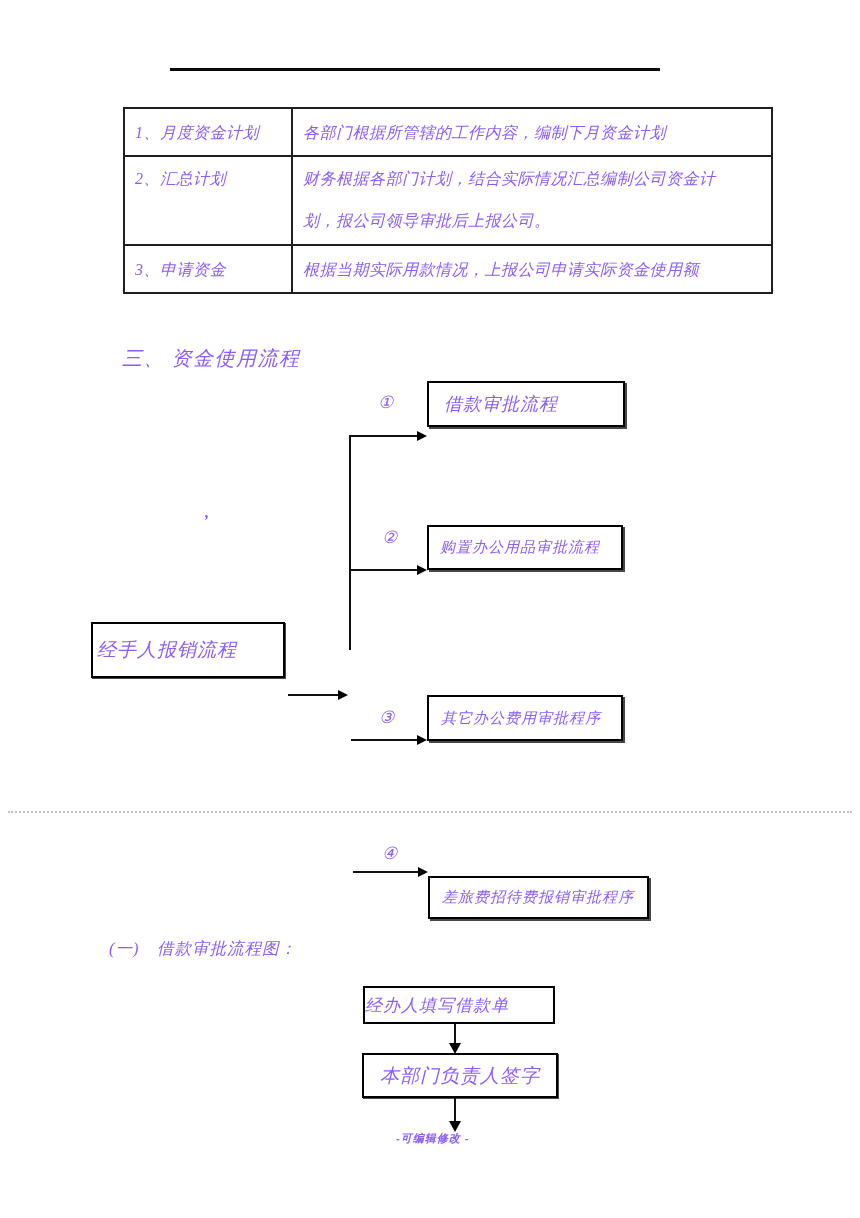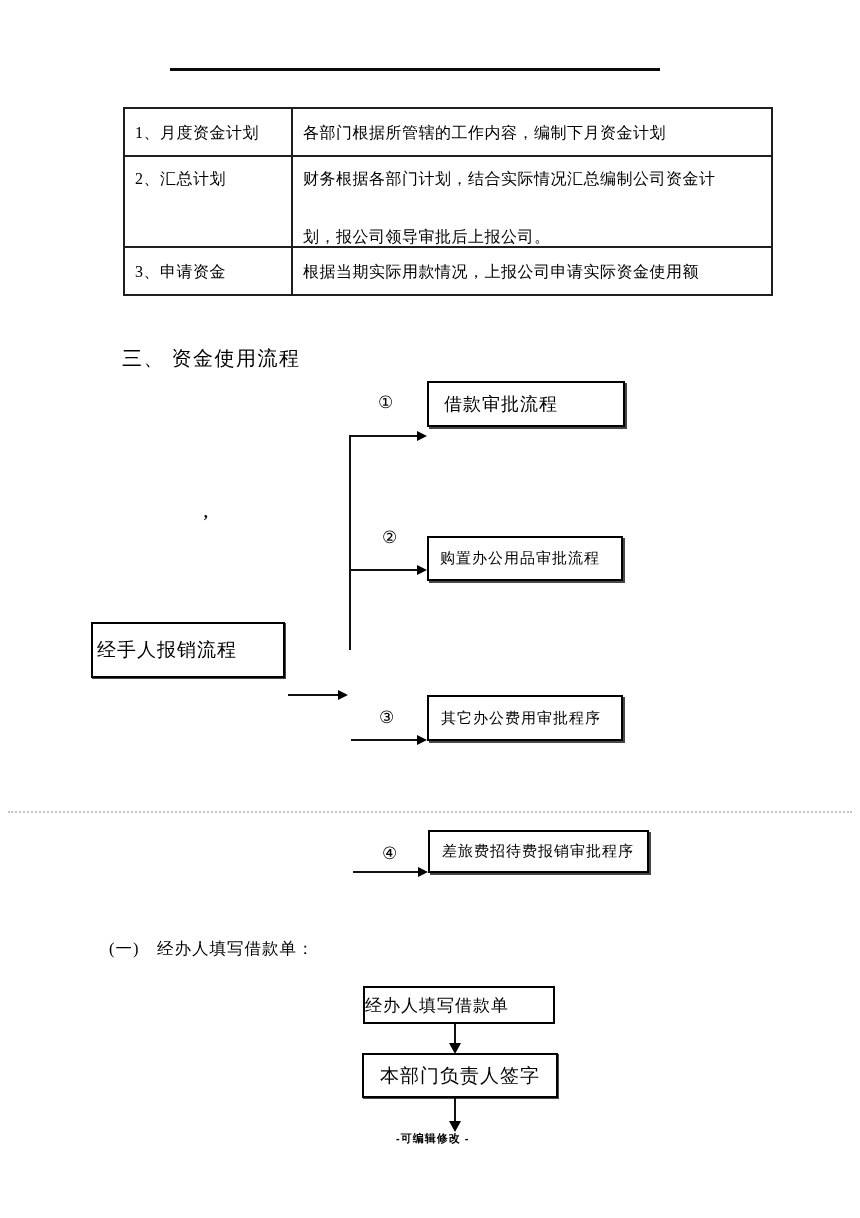--- a/index.html
+++ b/index.html
@@ -1,62 +1,63 @@
 <!DOCTYPE html>
 <html><head>
 <meta charset="utf-8">
 <style>
   html,body{margin:0;padding:0;background:#ffffff;}
   #page{
     position:relative;
     width:860px;height:1218px;
     background:#ffffff;
     font-family:"Liberation Serif","DejaVu Serif",serif;
-    color:#000000;
+    color:#8b5cf6;
     overflow:hidden;
+    font-style:italic;
   }
   .abs{position:absolute;}
 
   
   .top-rule{left:170px;top:68px;width:490px;height:3px;background:#0a0a0a;}
 
   
   .plan-table{left:123px;top:107px;border-collapse:collapse;table-layout:fixed;}
   .plan-table td{
     border:2px solid #1f1f1f;
     font-size:16px;line-height:19px;
     padding:0 8px 0 10px;
     vertical-align:middle;
     letter-spacing:0.5px;
   }
   .plan-table .c1{width:148px;}
   .plan-table .c2{width:460px;}
   .row-a{height:48px;}
   .row-b{height:89px;}
   .row-b td{vertical-align:top;padding-top:12px;}
-  .row-b .l2{margin-top:39px;}
+  .row-b .l2{margin-top:23px;}
   .row-c{height:48px;}
 
   
   .sec-heading{left:122px;top:345px;font-size:20px;letter-spacing:1.5px;}
   .sub-heading{left:109px;top:938px;font-size:16.5px;letter-spacing:1px;}
 
   
   .fbox{
     border:2px solid #000;
     background:#fff;
     box-shadow:2px 2px 0 #474747;
     box-sizing:border-box;
     display:flex;align-items:center;
     letter-spacing:1px;
   }
   .b1{left:427px;top:381px;width:198px;height:46px;font-size:18px;padding-left:15px;}
-  .b2{left:427px;top:525px;width:196px;height:45px;font-size:15px;padding-left:11px;margin-top:11px;}
+  .b2{left:427px;top:525px;width:196px;height:45px;font-size:15px;padding-left:11px;}
   .b3{left:427px;top:695px;width:196px;height:46px;font-size:15px;padding-left:12px;}
-  .b4{left:428px;top:830px;width:221px;height:43px;font-size:15px;padding-left:12px;align-items:center;}
+  .b4{left:428px;top:876px;width:221px;height:43px;font-size:15px;padding-left:12px;align-items:center;}
   .src{left:91px;top:622px;width:194px;height:56px;font-size:19px;padding-left:4px;box-shadow:1px 1px 0 #474747;}
   .stepA{left:363px;top:986px;width:192px;height:38px;font-size:17px;justify-content:flex-start;padding-left:0;box-shadow:none;border-width:2px;}
   .stepB{left:362px;top:1053px;width:196px;height:45px;font-size:19px;justify-content:center;padding-left:0;box-shadow:1px 1px 0 #474747;}
 
   .circ{font-size:17px;line-height:17px;}
   .n1{left:378px;top:394px;}
   .n2{left:382px;top:529px;}
   .n3{left:379px;top:709px;}
   .n4{left:382px;top:845px;}
 
@@ -164,21 +165,21 @@
     <div class="abs ah-right ar4"></div>
     <div class="abs circ n4">④</div>
     <div class="abs fbox b4">
       <span>差旅费招待费报销审批程序</span>
     </div>
 
   </div>
 
   <div class="abs dotted-divider"></div>
 
-  <div class="abs sub-heading">(一)　经办人填写借款单：</div>
+  <div class="abs sub-heading">(一)　借款审批流程图：</div>
 
   <div>
     <div class="abs fbox stepA">
       <span>经办人填写借款单</span>
     </div>
     <div class="abs line vA"></div>
     <div class="abs ah-down adA"></div>
     <div class="abs fbox stepB">
       <span>本部门负责人签字</span>
     </div>

